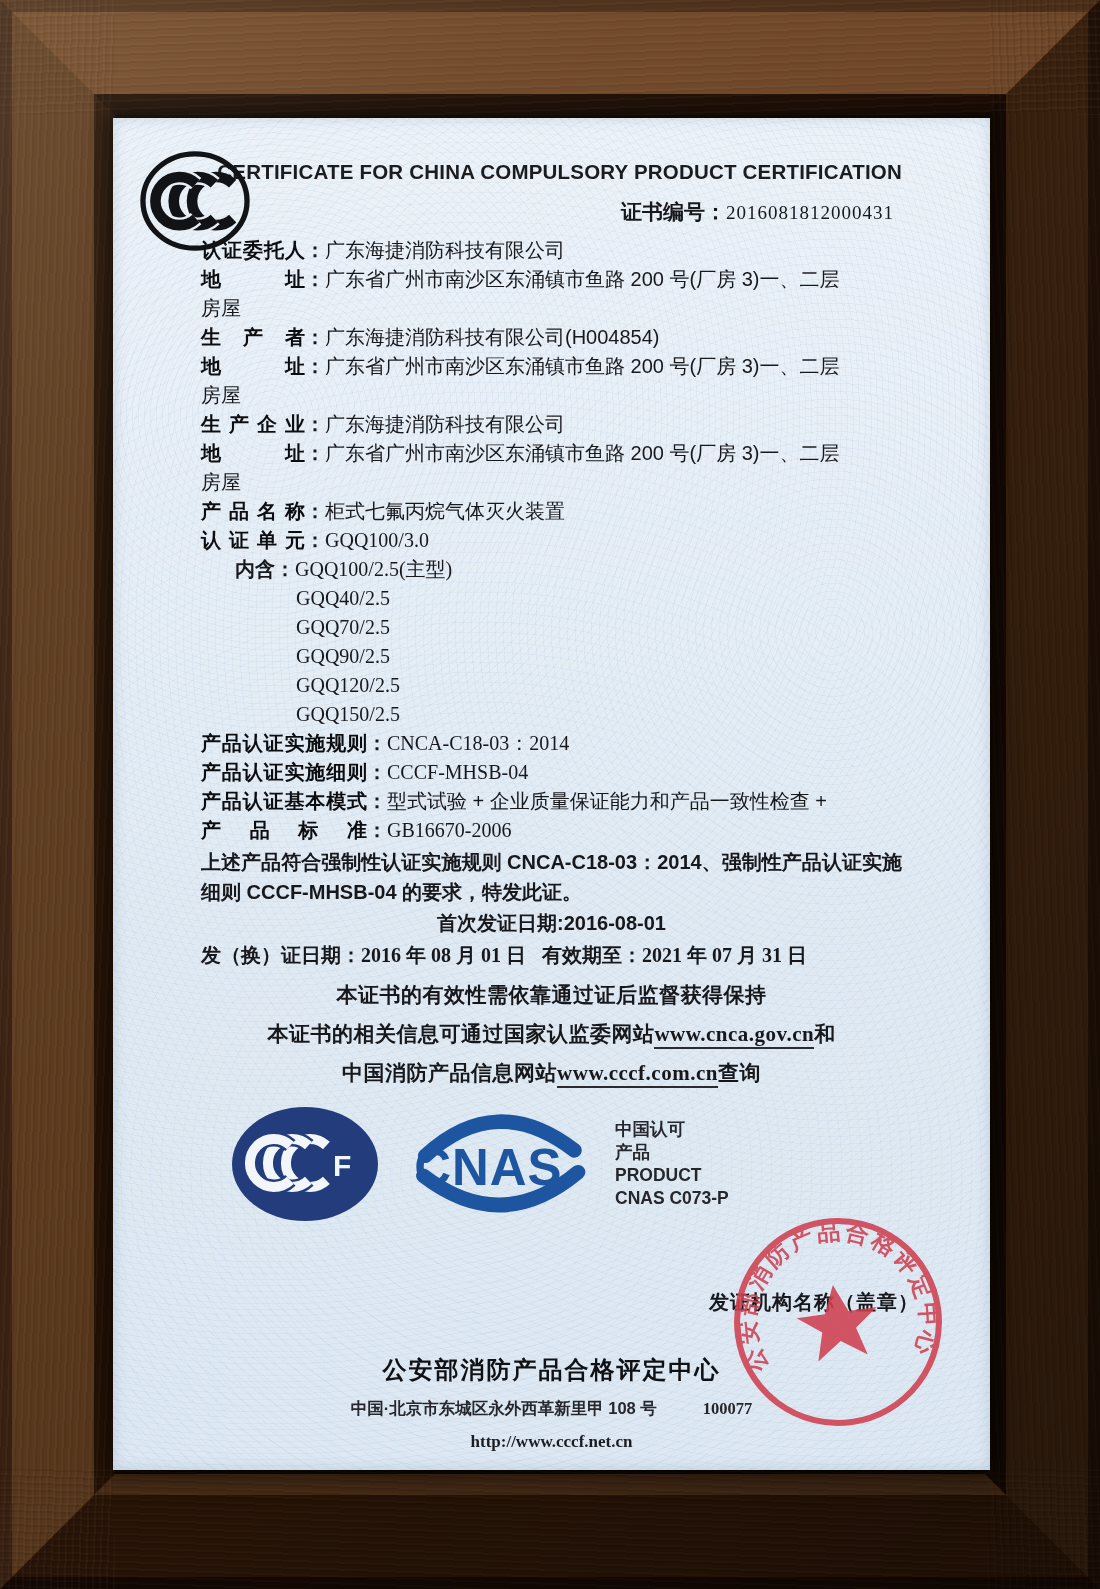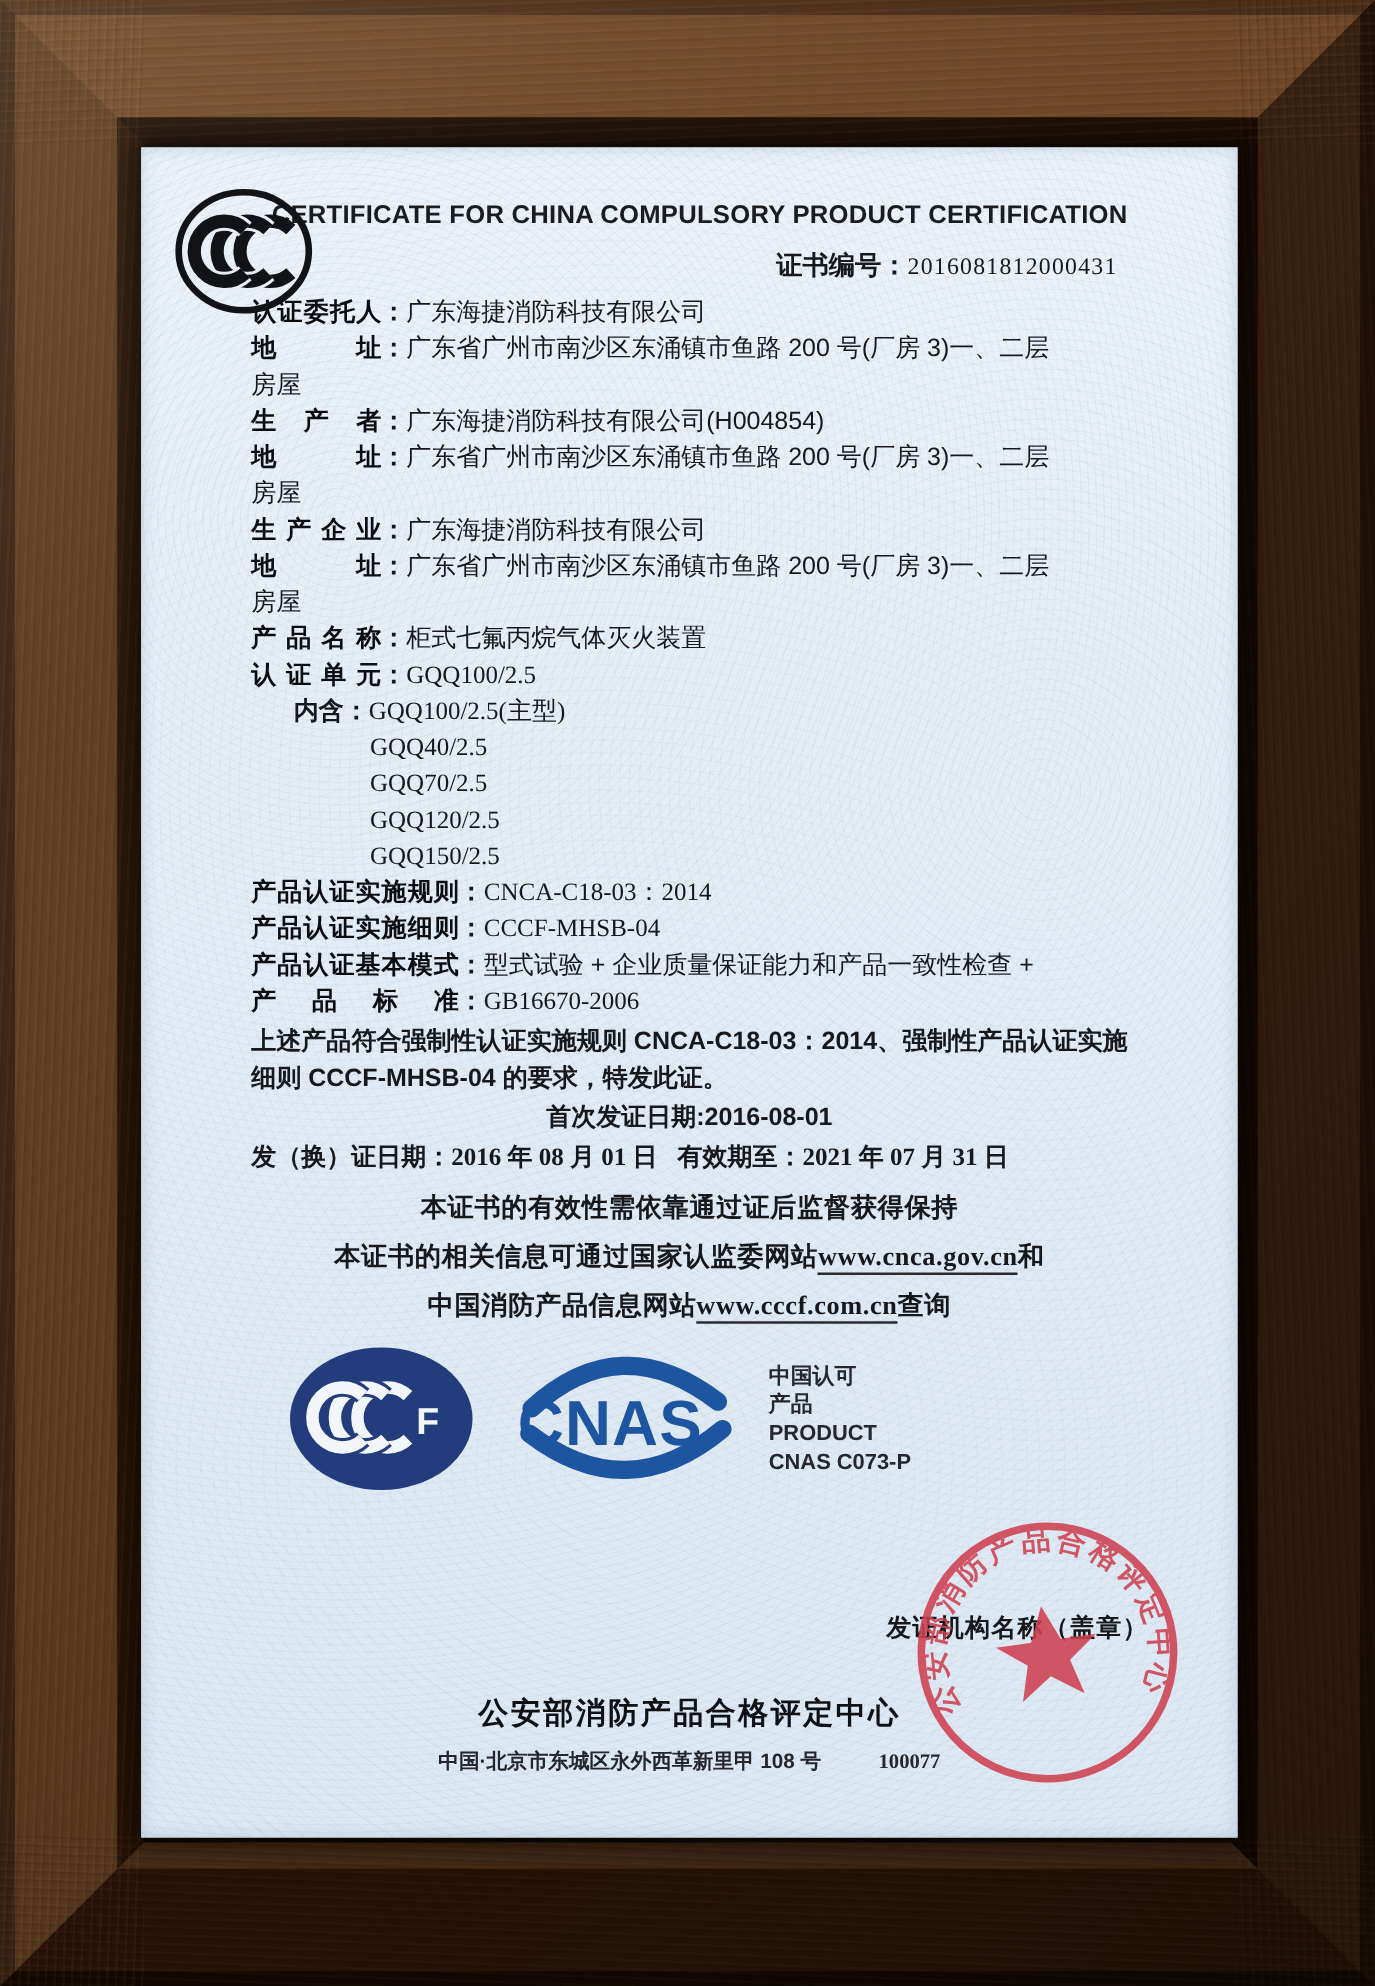--- a/index.html
+++ b/index.html
@@ -144,28 +144,29 @@
       <div class="row hang">
         <span class="lbl-n">生产企业</span><span class="colon">：</span><span class="val">广东海捷消防科技有限公司</span>
       </div>
       <div class="row hang">
         <span class="lbl-n">地址</span><span class="colon">：</span><span class="val">广东省广州市南沙区东涌镇市鱼路 200 号(厂房 3)一、二层</span><span class="val2">房屋</span>
       </div>
       <div class="row hang">
         <span class="lbl-n">产品名称</span><span class="colon">：</span><span class="val">柜式七氟丙烷气体灭火装置</span>
       </div>
       <div class="row hang">
-        <span class="lbl-n">认证单元</span><span class="colon">：</span><span class="val serif">GQQ100/2.5</span>
+        <span class="lbl-n">认证单元</span><span class="colon">：</span><span class="val serif">GQQ100/3.0</span>
       </div>
 
       <div class="row row-models">
         <span class="colon">内含</span><span class="colon">：</span><span class="val serif">GQQ100/2.5(主型)</span>
       </div>
       <div class="row row-model-item"><span class="val serif">GQQ40/2.5</span></div>
       <div class="row row-model-item"><span class="val serif">GQQ70/2.5</span></div>
+      <div class="row row-model-item"><span class="val serif">GQQ90/2.5</span></div>
       <div class="row row-model-item"><span class="val serif">GQQ120/2.5</span></div>
       <div class="row row-model-item"><span class="val serif">GQQ150/2.5</span></div>
 
       <div class="row">
         <span class="lbl-w">产品认证实施规则</span><span class="colon">：</span><span class="val serif">CNCA-C18-03：2014</span>
       </div>
       <div class="row">
         <span class="lbl-w">产品认证实施细则</span><span class="colon">：</span><span class="val serif">CCCF-MHSB-04</span>
       </div>
       <div class="row">
@@ -229,15 +230,16 @@
       </defs>
       <text font-size="23" font-weight="bold" fill="#cf4050" letter-spacing="3">
         <textPath href="#sealArc">公安部消防产品合格评定中心</textPath>
       </text>
     </svg>
 
     <div class="footer-org">公安部消防产品合格评定中心</div>
     <div class="footer-addr">
       <span>中国·北京市东城区永外西革新里甲 108 号</span><span class="pc serif">100077</span>
     </div>
+    <div class="footer-url serif">http://www.cccf.net.cn</div>
 
   </div>
 </div>
 
 </body></html>

